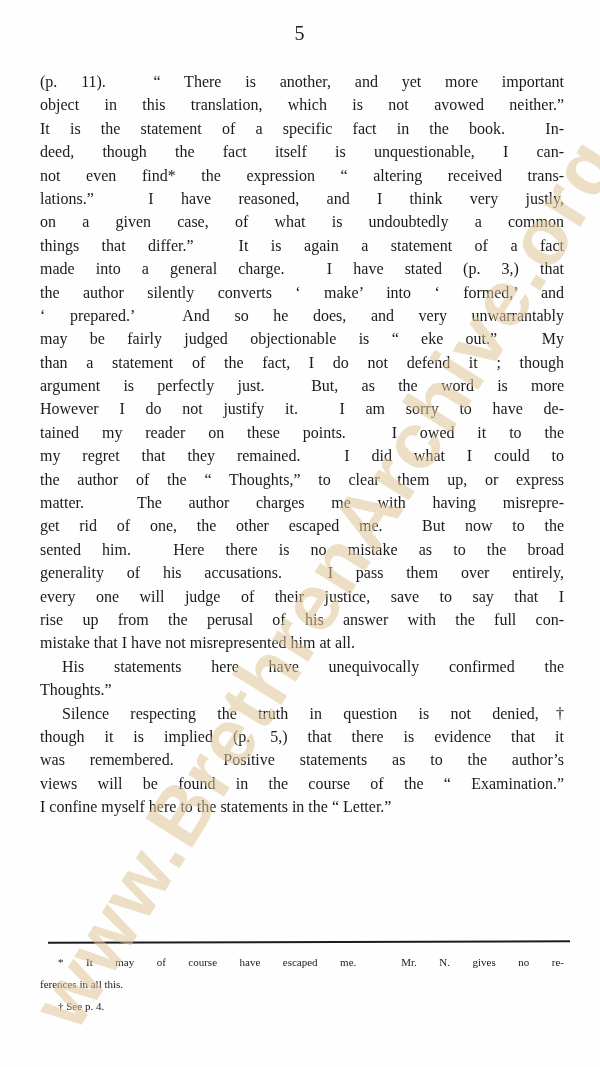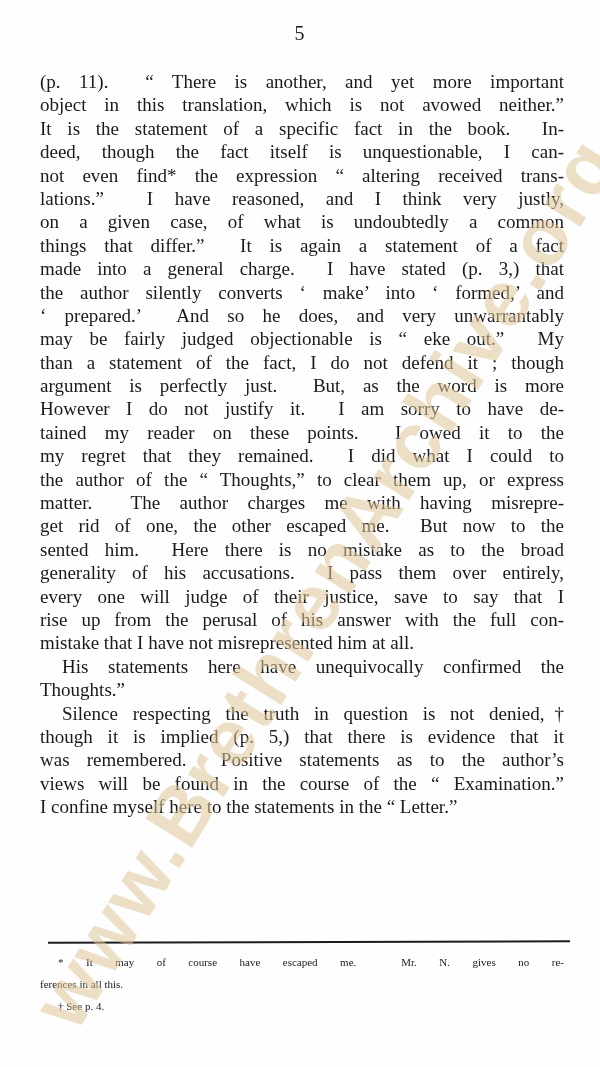--- a/index.html
+++ b/index.html
@@ -19,21 +19,21 @@
     width: 100%;
     text-align: center;
     font-size: 20px;
     letter-spacing: 1px;
   }
   .body-text {
     position: absolute;
     top: 70px;
     left: 40px;
     width: 524px;
-    font-size: 19px;
+    font-size: 16px;
   }
   .line {
     height: 23.4px;
     line-height: 23.4px;
     text-align: justify;
     text-align-last: justify;
     white-space: pre-wrap;
     overflow: hidden;
   }
   .line.para-end { text-align-last: left; }

